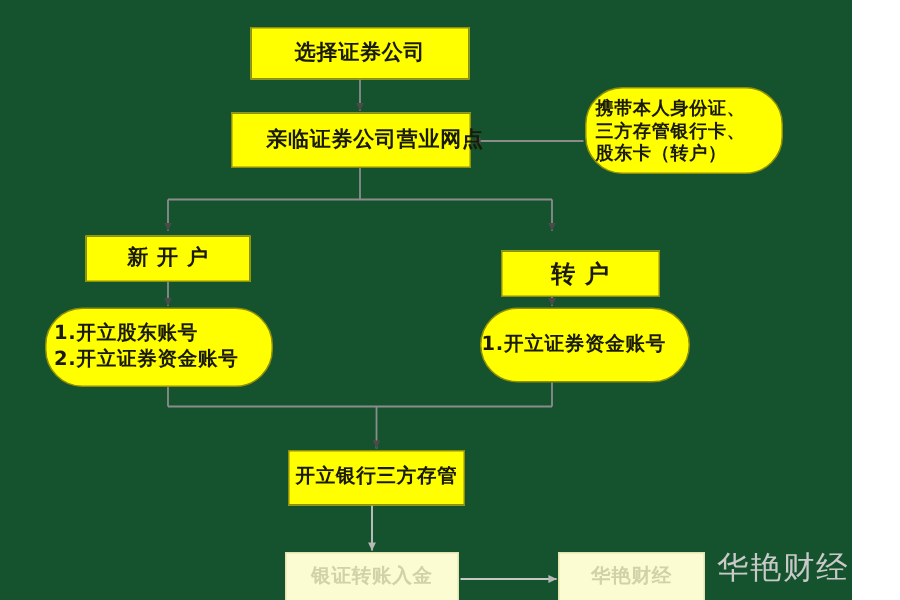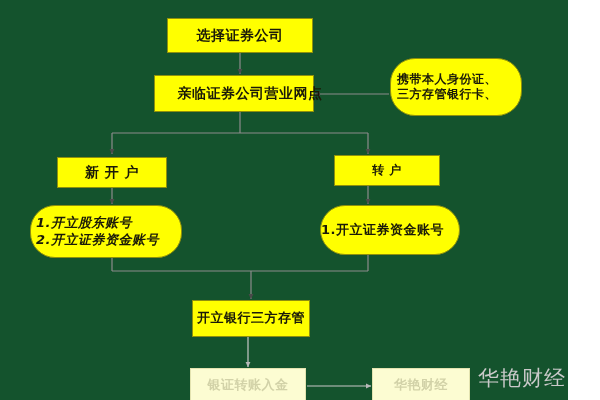--- a/index.html
+++ b/index.html
@@ -55,22 +55,22 @@
   .node.faded {
     background: #fcfcd2;
     border: 1px solid #e3e3b0;
     color: #d2d2a8;
     font-weight: bold;
   }
   .n-choose       { left: 167px; top: 18px;  width: 146px; height: 35px; font-size: 14px; }
   .n-visit        { left: 154px; top: 75px;  width: 160px; height: 37px; font-size: 14px; padding-left: 32px; }
   .n-bring        { left: 390px; top: 58px;  width: 132px; height: 58px; font-size: 12px; padding-left: 6px; }
   .n-new          { left: 57px;  top: 157px; width: 110px; height: 31px; font-size: 14px; }
-  .n-transfer     { left: 334px; top: 155px; width: 106px; height: 31px; font-size: 12px; align-items: center; }
-  .n-newsteps     { left: 30px;  top: 205px; width: 152px; height: 53px; font-size: 13px; padding-left: 5px; font-style: italic; }
+  .n-transfer     { left: 334px; top: 167px; width: 106px; height: 31px; font-size: 16px; align-items: center; }
+  .n-newsteps     { left: 30px;  top: 205px; width: 152px; height: 53px; font-size: 13px; padding-left: 5px; }
   .n-transteps    { left: 320px; top: 205px; width: 140px; height: 50px; font-size: 13px; padding-left: 0; }
   .n-custody      { left: 192px; top: 300px; width: 118px; height: 37px; font-size: 13px; }
   .n-deposit      { left: 190px; top: 368px; width: 116px; height: 34px; font-size: 13px; }
   .n-trade        { left: 372px; top: 368px; width: 98px;  height: 34px; font-size: 13px; }
   #watermark {
     position: absolute;
     right: 2px;
     bottom: 8px;
     font-size: 21px;
     color: #c9c9c9;
@@ -127,20 +127,21 @@
     <span class="line">选择证券公司</span>
   </div>
 
   <div class="node n-visit">
     <span class="line">亲临证券公司营业网点</span>
   </div>
 
   <div class="node n-bring left-align">
     <span class="line">携带本人身份证、</span>
     <span class="line">三方存管银行卡、</span>
+    <span class="line">股东卡（转户）</span>
   </div>
 
   <div class="node n-new">
     <span class="line">新 开 户</span>
   </div>
 
   <div class="node n-transfer">
     <span class="line">转 户</span>
   </div>
 

